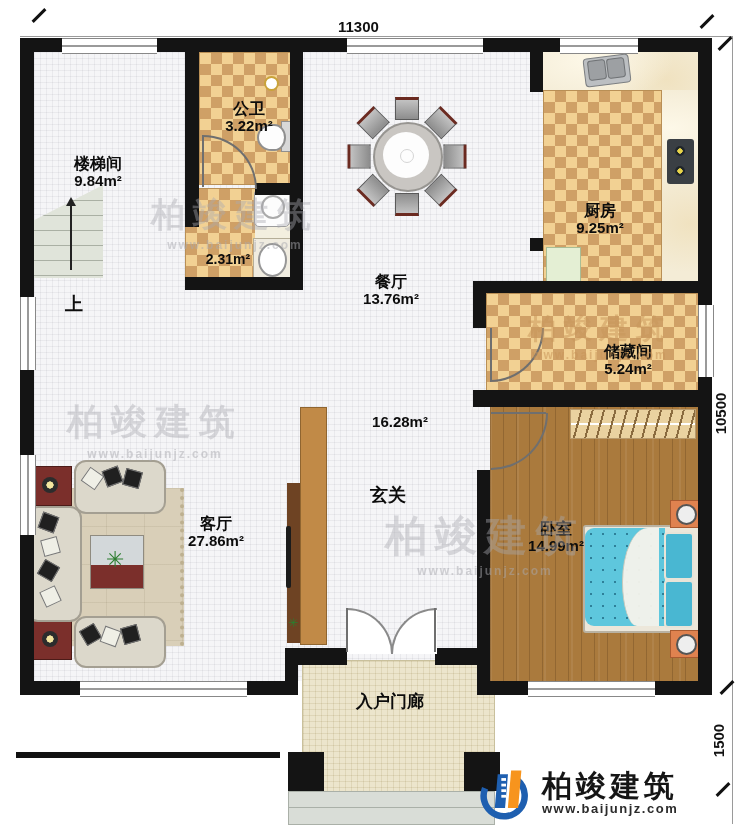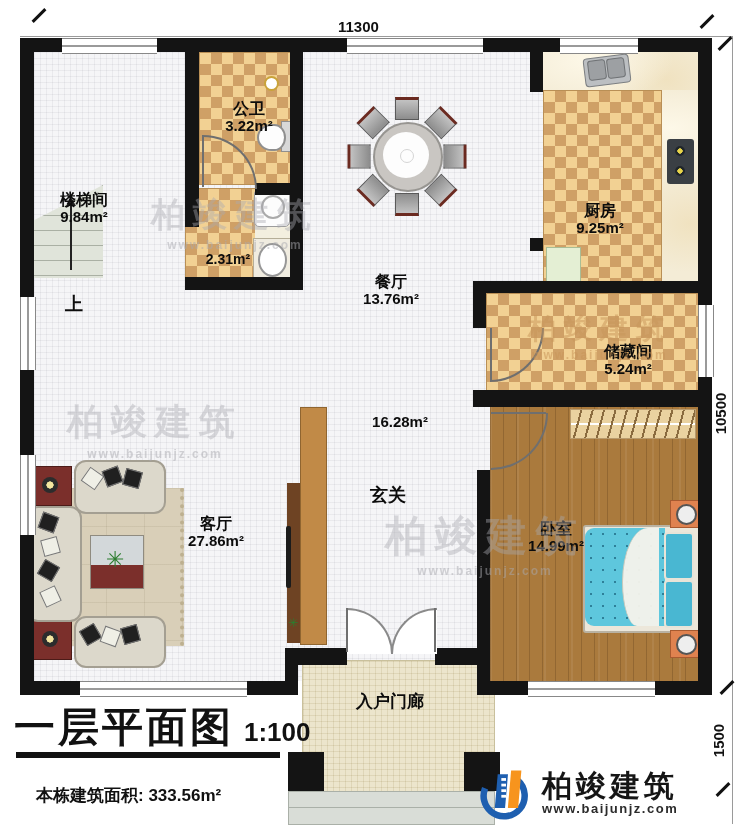--- a/index.html
+++ b/index.html
@@ -209,21 +209,21 @@
   <div class="leaf" style="left:202px;top:135px;width:2px;height:52px;"></div>
   <div class="door-arc" style="left:490px;top:328px;width:52px;height:52px;border-bottom:2px solid #6f6f6f;border-right:2px solid #6f6f6f;border-bottom-right-radius:100%;"></div>
   <div class="leaf" style="left:490px;top:328px;width:2px;height:52px;"></div>
   <div class="door-arc" style="left:491px;top:413px;width:55px;height:55px;border-bottom:2px solid #6f6f6f;border-right:2px solid #6f6f6f;border-bottom-right-radius:100%;"></div>
   <div class="leaf" style="left:491px;top:412px;width:55px;height:2px;"></div>
   <div class="door-arc" style="left:347px;top:608px;width:44px;height:44px;border-top:2px solid #8a8a8a;border-right:2px solid #8a8a8a;border-top-right-radius:100%;background:#fff;"></div>
   <div class="door-arc" style="left:391px;top:608px;width:44px;height:44px;border-top:2px solid #8a8a8a;border-left:2px solid #8a8a8a;border-top-left-radius:100%;background:#fff;"></div>
   <div class="leaf" style="left:346px;top:608px;width:2px;height:44px;"></div>
   <div class="leaf" style="left:434px;top:608px;width:2px;height:44px;"></div>
 
-  <div class="rlabel" style="left:84px;top:172px;margin-top:36px;">
+  <div class="rlabel" style="left:98px;top:172px;">
     <div class="rname">楼梯间</div>
       <div class="rarea">9.84m²</div>
   </div>
   <div class="rlabel" style="left:249px;top:117px;">
     <div class="rname">公卫</div>
       <div class="rarea">3.22m²</div>
   </div>
   <div class="rlabel" style="left:228px;top:259px;">
     <div class="rarea" style="font-size:14px;">2.31m²</div>
   </div>
@@ -270,27 +270,21 @@
   </div>
   <div class="wm" style="left:115px;top:192px;width:240px;">
     <div class="t" style="font-size:34px;">柏竣建筑</div>
     <div class="u">www.baijunjz.com</div>
   </div>
   <div class="wm" style="left:500px;top:310px;width:200px;">
     <div class="t" style="font-size:28px;color:rgba(200,150,90,.5);">柏竣建筑</div>
     <div class="u" style="color:rgba(200,150,90,.55);">www.baijunjz.com</div>
   </div>
 
-  <div id="tb-title">
-    <span class="big">一层平面图</span><span class="scale">1:100</span>
-  </div>
   <div id="tb-rule"></div>
-  <div class="infoline" style="top:784px;">
-    <span>本栋建筑面积:</span> <span>333.56m²</span>
-  </div>
 
   <div id="brand">
     <svg width="56" height="56" viewBox="0 0 60 60">
       <circle cx="28" cy="33" r="22" fill="none" stroke="#1e5fb0" stroke-width="7" stroke-dasharray="96 42" transform="rotate(-50 28 33)"></circle>
       <rect x="22" y="10" width="11" height="36" fill="#1e5fb0" transform="skewX(-5)"></rect>
       <rect x="36" y="6" width="11" height="40" fill="#f7941d" transform="skewX(-5)"></rect>
       <rect x="25" y="14" width="5" height="3" fill="#fff"></rect>
         <rect x="25" y="20" width="5" height="3" fill="#fff"></rect>
       <rect x="25" y="26" width="5" height="3" fill="#fff"></rect>
         <rect x="25" y="32" width="5" height="3" fill="#fff"></rect>

